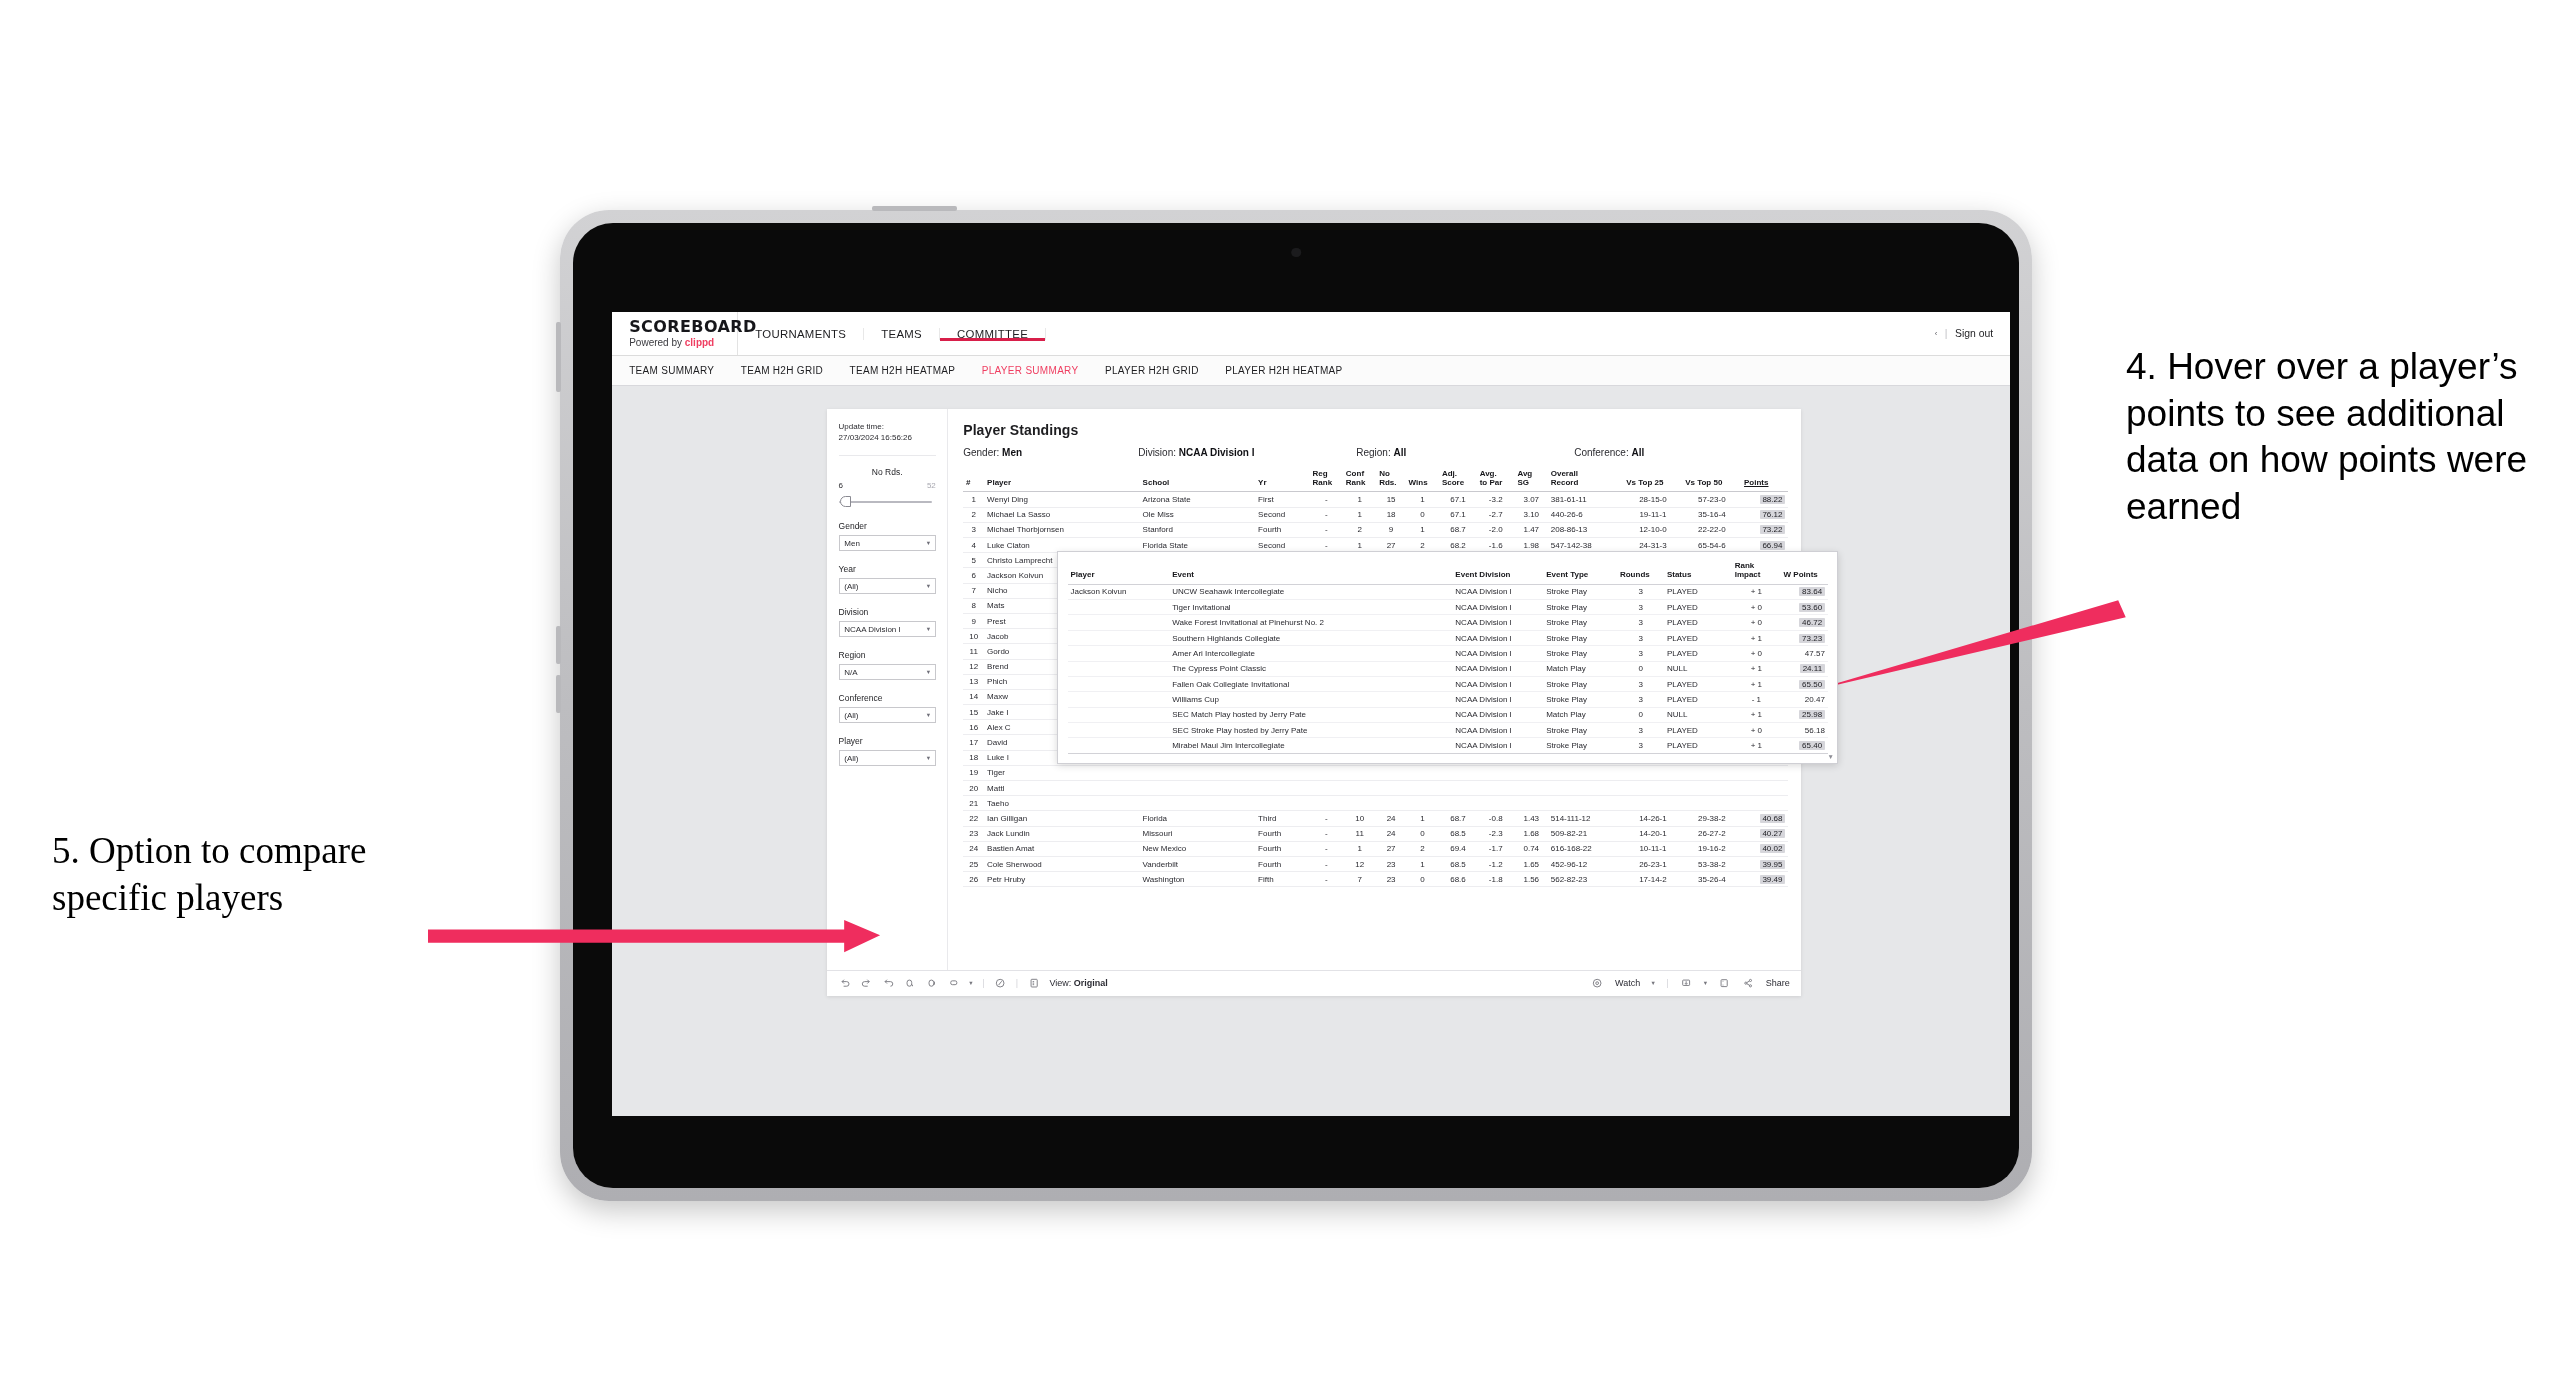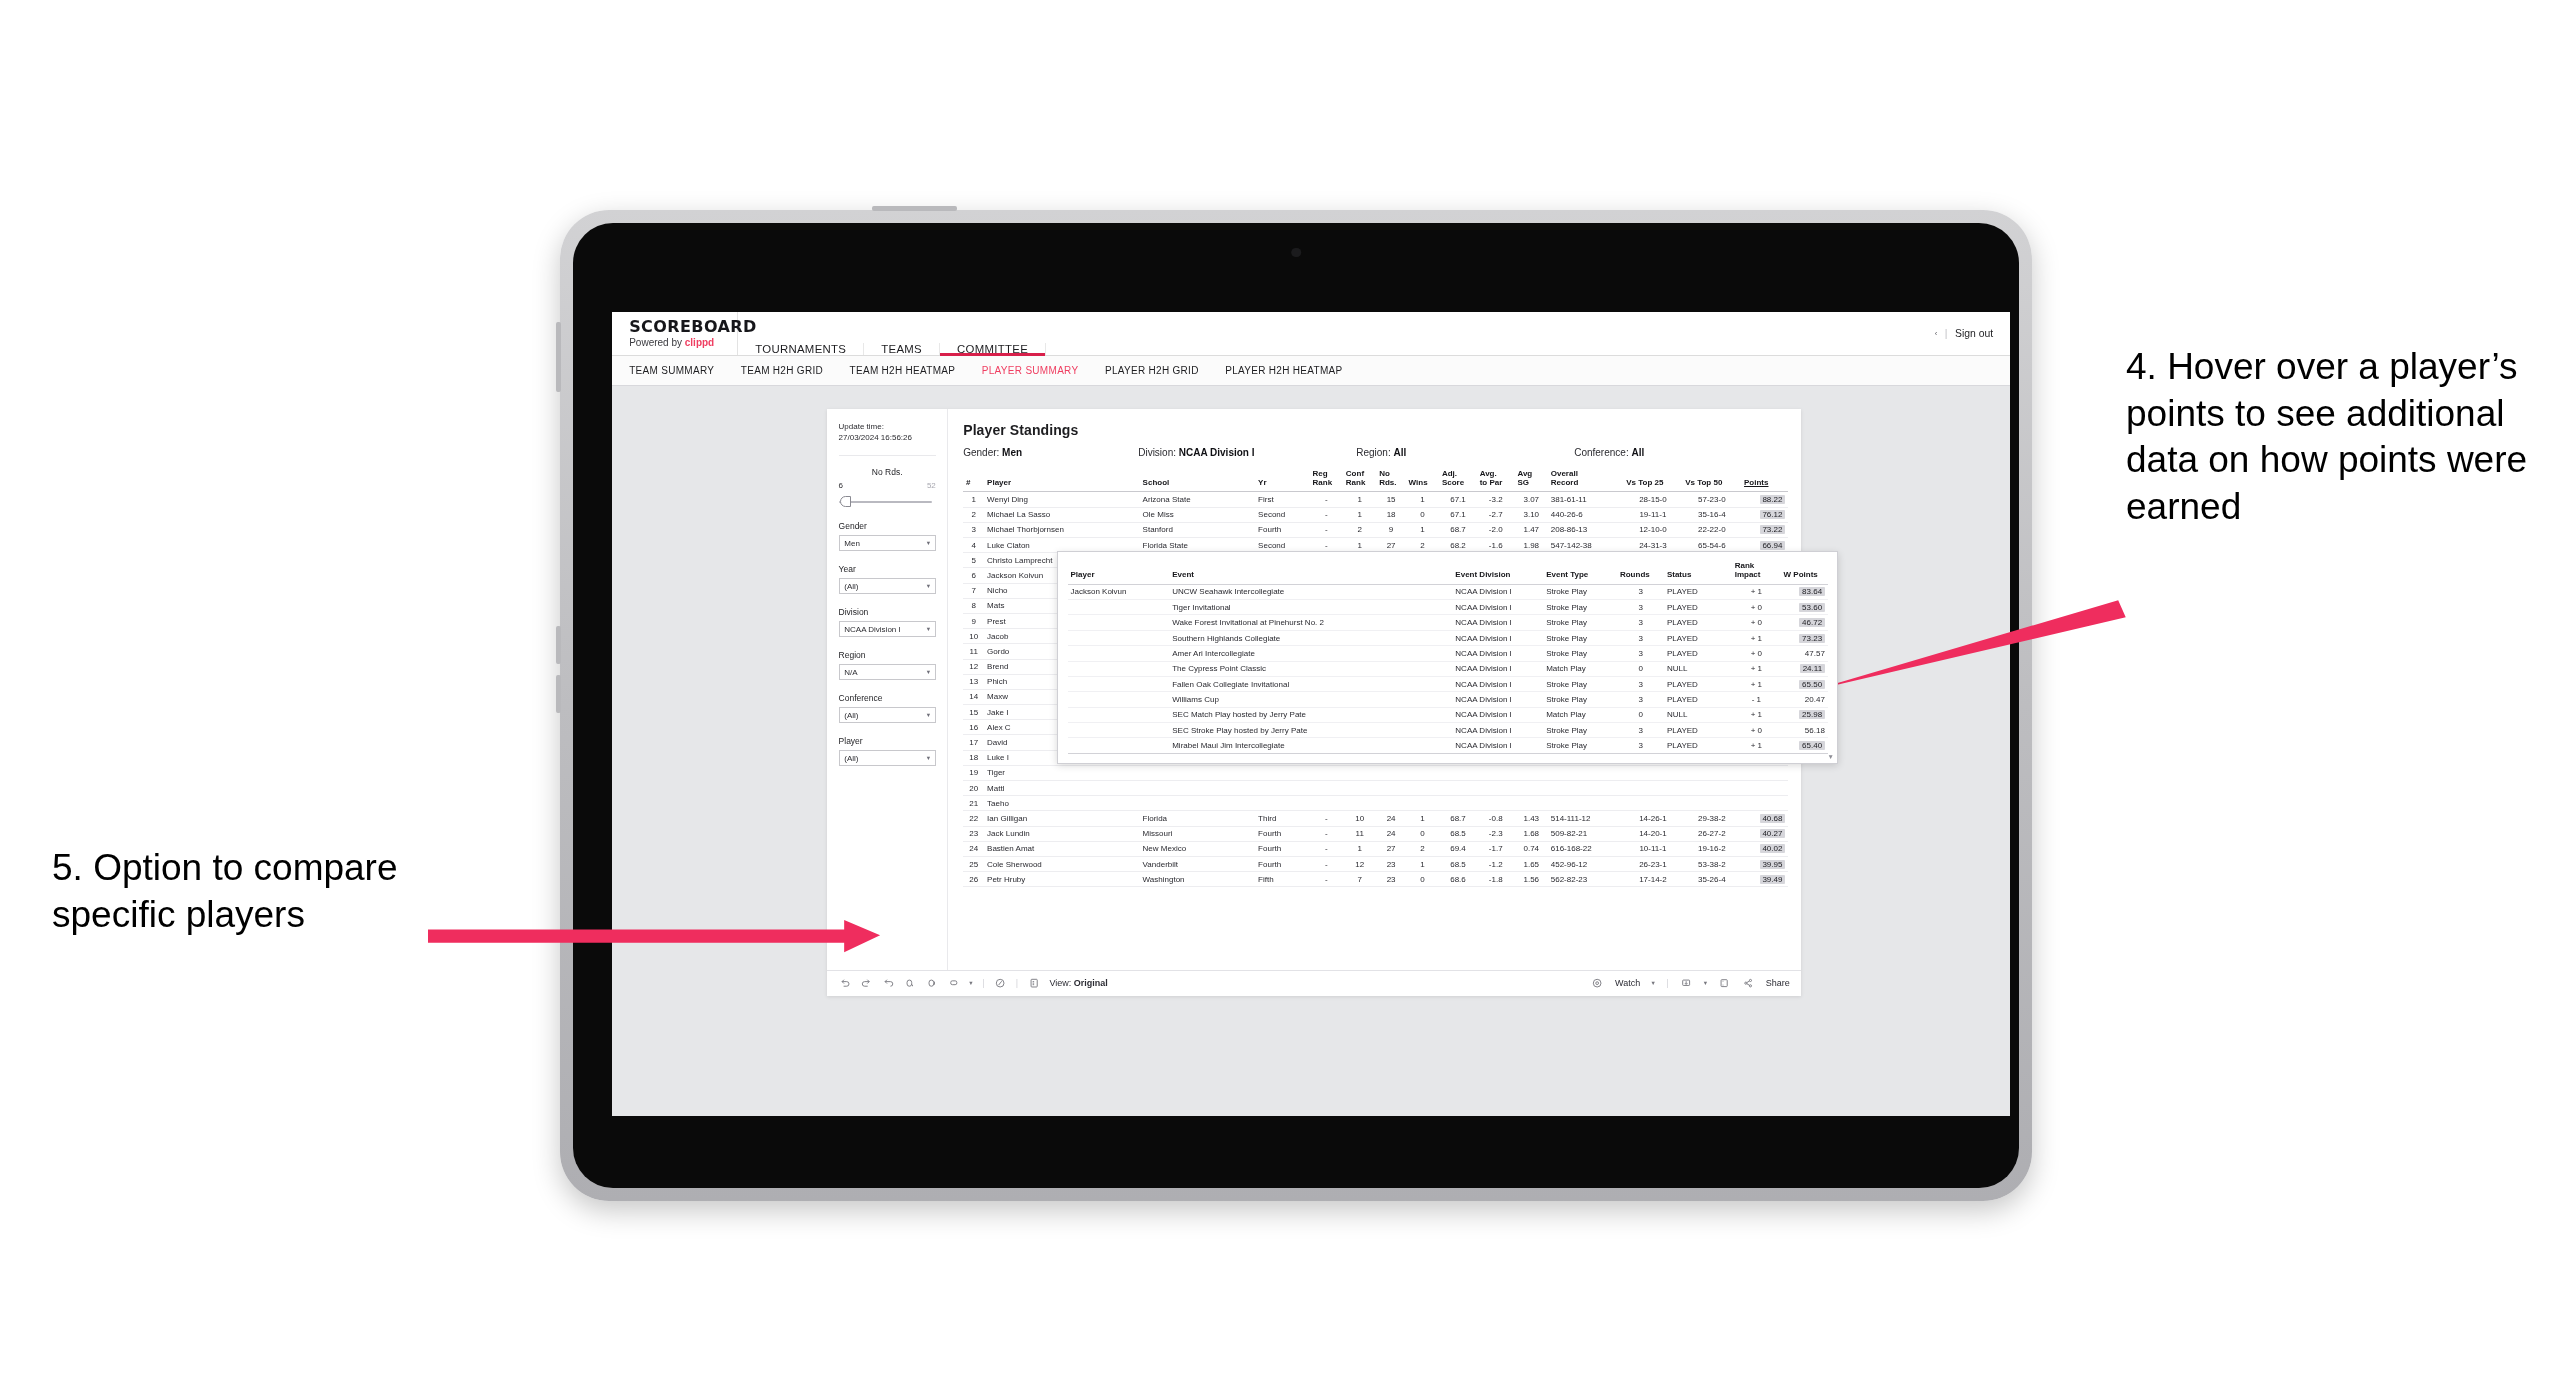--- a/index.html
+++ b/index.html
@@ -61,21 +61,21 @@
   #brand .logo {
     font-family: "DejaVu Sans", sans-serif;
     font-weight: 700; font-size: 16px; letter-spacing: 0.4px;
     color: #16161a; line-height: 1;
   }
   #brand .sub {
     font-size: 10px; color: #3a3a3f; margin-top: 2.8px; line-height: 1;
   }
   #brand .sub .clippd { color: #ef3e61; font-weight: 700; }
 
-  .topnav { display: flex; align-items: flex-end; }
+  .topnav { display: flex; align-items: center; }
   .topnav .item {
     display: flex; align-items: center; padding: 0 17px;
     font-size: 11.4px; color: #1d1d20; letter-spacing: 0.3px;
     border-right: 0.9px solid #e8e8e8; cursor: pointer;
     position: relative;
   }
   .topnav .item.active::after {
     content: ""; position: absolute; left: 0; right: 0; bottom: -0.9px;
     height: 2.8px; background: #d81f4a;
   }
@@ -227,21 +227,21 @@
   #wb-toolbar .lbl { color: #2c2c34; }
   #wb-toolbar .lbl b { font-weight: 700; }
 
   
   .anno {
     position: absolute;
     font-size: 37px; line-height: 1.26; color: #000000;
     font-family: "Liberation Sans", sans-serif;
   }
   #anno-4 { left: 2126px; top: 344px; width: 445px; }
-  #anno-5 { left: 52px;  top: 845px; width: 378px; }
+  #anno-5 { left: 52px;  top: 828px; width: 378px; font-family: Liberation Serif, serif; }
   svg.arrow { position: absolute; overflow: visible; }
 </style>
 </head>
 <body>
 
 <div id="device">
   <div class="btn-side" id="btn-power"></div>
   <div class="btn-side" id="btn-vol1"></div>
   <div class="btn-side" id="btn-vol2"></div>
   <div class="btn-side" id="btn-top"></div>

